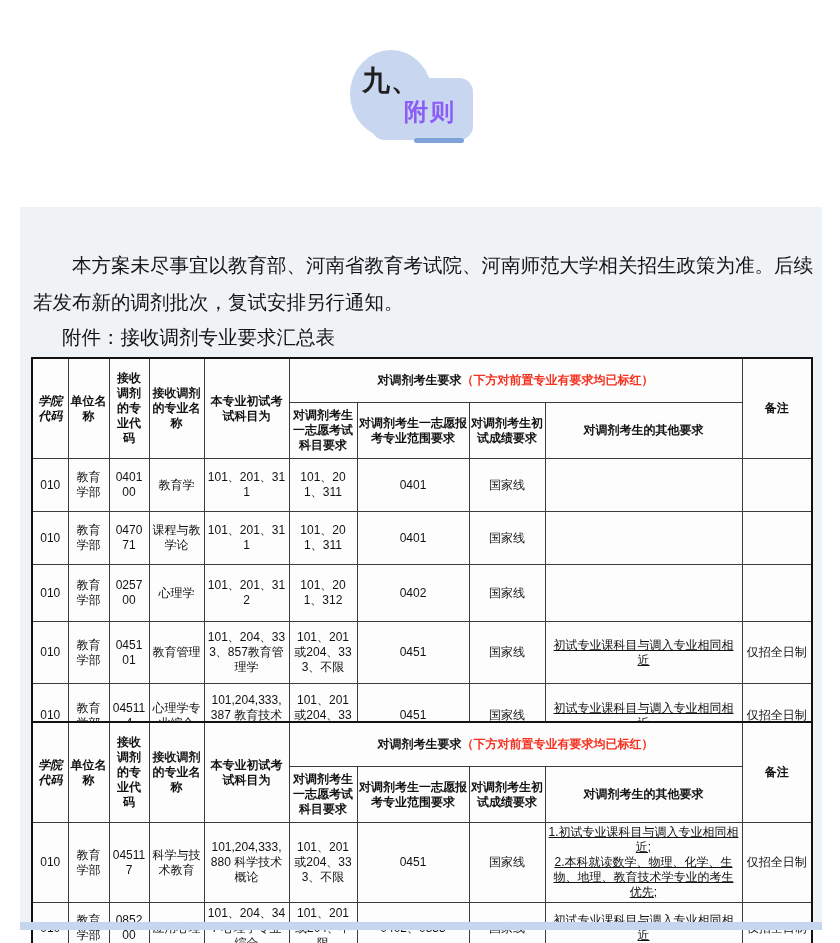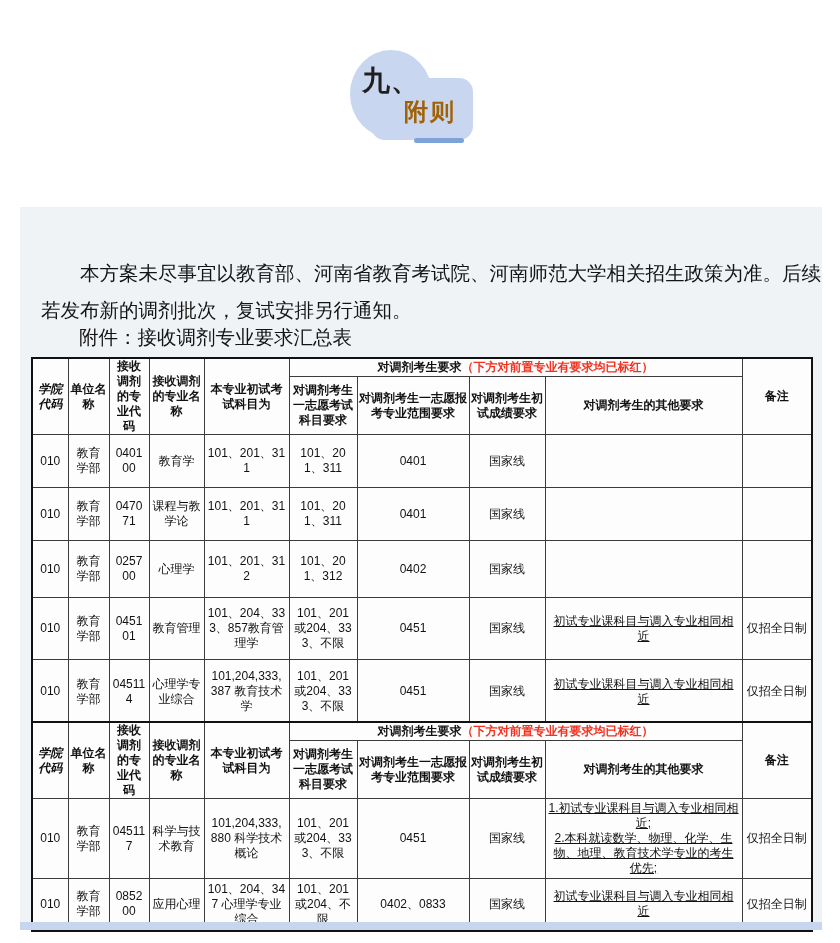--- a/index.html
+++ b/index.html
@@ -3,40 +3,40 @@
 <meta charset="utf-8">
 <style>
   html,body{margin:0;padding:0;background:#fff;}
   body{font-family:"Liberation Sans","DejaVu Sans",sans-serif;}
   .page{position:relative;width:840px;height:943px;background:#fff;overflow:hidden;}
 
   
   .badge-circle{position:absolute;left:350px;top:50px;width:82px;height:88px;border-radius:50%;background:var(--accent,#c8d7ef);}
   .badge-card{position:absolute;left:371px;top:78px;width:102px;height:62px;border-radius:14px;background:var(--accent,#c8d7ef);}
   .badge-num{position:absolute;left:362px;top:62px;width:70px;font-size:28px;font-weight:bold;color:#1f1f1f;letter-spacing:1px;}
-  .badge-title{position:absolute;left:404px;top:96px;width:70px;font-size:24px;font-weight:bold;color:#a16207;letter-spacing:2px;}
+  .badge-title{position:absolute;left:404px;top:96px;width:70px;font-size:24px;font-weight:bold;color:#8b5cf6;letter-spacing:2px;}
   .badge-underbar{position:absolute;left:414px;top:138px;width:50px;height:5px;border-radius:3px;background:var(--accent-dark,#7da3d8);}
 
   
   .panel{position:absolute;left:20px;top:207px;width:802px;height:715px;background:var(--panel,#f0f3f6);}
   .bottom-bar{position:absolute;left:20px;top:922px;width:802px;height:8px;background:var(--bar,#c6d6ee);}
 
-  .para{position:absolute;left:33px;top:247px;width:780px;margin:8px;font-size:19.5px;line-height:37px;color:#141414;text-indent:2em;}
-  .caption{position:absolute;left:40px;top:322px;width:780px;margin:0;font-size:19.5px;line-height:30px;color:#141414;text-indent:2em;}
+  .para{position:absolute;left:33px;top:247px;width:780px;margin:0;font-size:19.5px;line-height:37px;color:#141414;text-indent:2em;}
+  .caption{position:absolute;left:23px;top:322px;width:780px;margin:0;font-size:19.5px;line-height:30px;color:#141414;text-indent:2em;}
 
   .tbl-wrap{position:absolute;left:31px;}
   #table1{top:357px;}
   #table2{top:721px;}
 
   table.req{border-collapse:collapse;table-layout:fixed;width:780px;background:#fdfdfd;border:2px solid #111;}
   table.req th,table.req td{border:1px solid #3c3c3c;font-size:12px;line-height:15px;color:#111;
     text-align:center;vertical-align:middle;padding:2px 3px;word-break:break-all;}
   table.req th{font-weight:bold;padding:2px 1px;}
   th.th-college_code{padding:2px 11px;font-style:italic;}
-  tr.group-row th{height:15px;padding:0 2px;}
+  tr.group-row th{height:15px;padding:12px 2px;}
   .red-note{color:var(--red,#f5301e);}
   td.red-text{color:var(--red,#f5301e);text-decoration:underline;}
   td.multi{text-align:left;white-space:pre-line;padding:2px 4px;}
   td.v-top{vertical-align:top;}
 </style>
 </head>
 <body>
 
 <div class="page">
 

